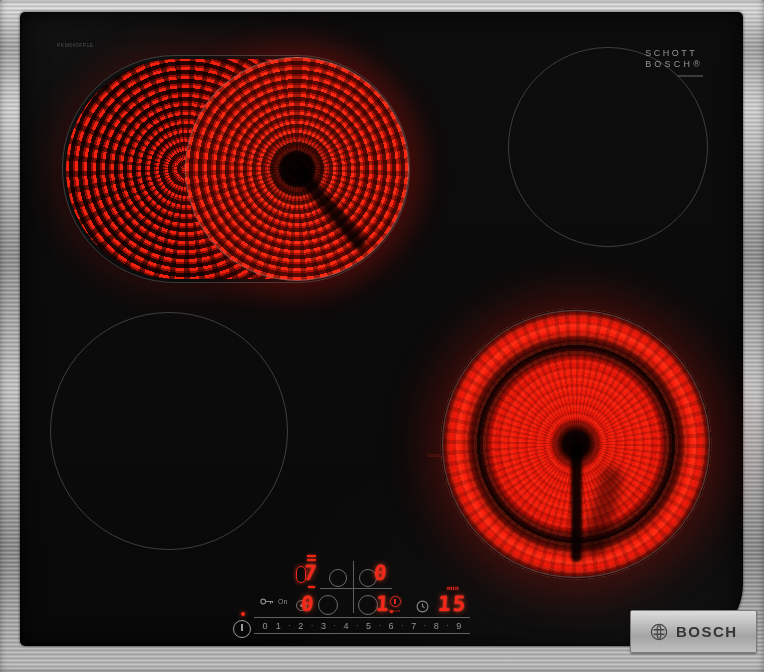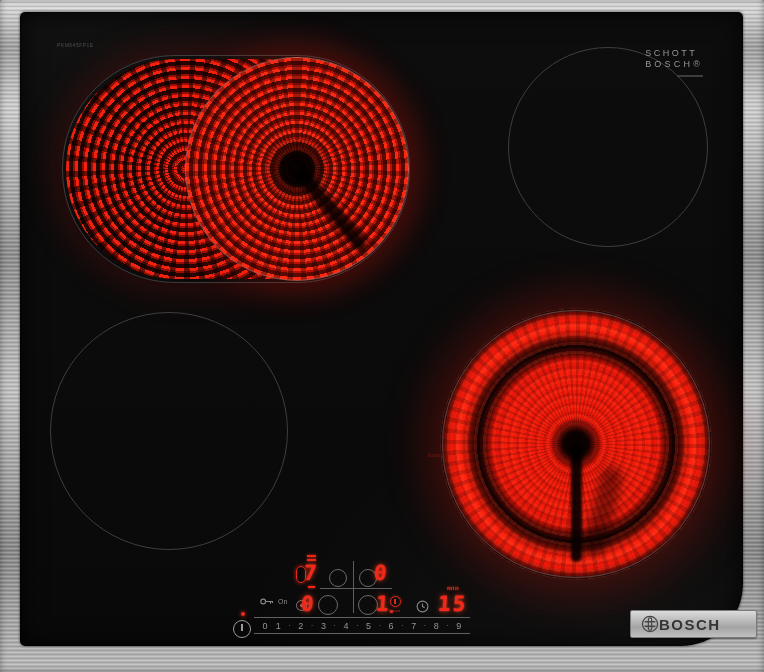--- a/index.html
+++ b/index.html
@@ -68,24 +68,24 @@
     background:rgba(6,1,1,.92);filter:blur(1.5px);border-radius:5px;}
   #zone-fr .stem2{position:absolute;left:56%;top:58%;width:22px;height:92px;
     background:rgba(10,1,1,.45);filter:blur(4px);transform:rotate(14deg);border-radius:10px;}
 
   
   #model-text{position:absolute;left:37px;top:30px;font-size:5px;letter-spacing:.5px;color:#4d4d4d;}
   #schott{position:absolute;right:40px;top:36px;color:#969696;text-align:left;line-height:1.2;}
   #schott .l1{font-size:9px;letter-spacing:2.5px;}
   #schott .l2{font-size:9px;letter-spacing:3.2px;}
   #schott .sub{width:26px;height:2px;background:#3c3c3c;margin:5px 0 0 auto;}
-  #bosch-plate{position:absolute;left:630px;top:610px;width:127px;height:28px;
+  #bosch-plate{position:absolute;left:630px;top:610px;width:127px;height:43px;
     background:linear-gradient(180deg,#dcdcdc,#a4a4a4 62%,#c0c0c0);
     border:1px solid #7b7b7b;border-radius:2px;box-shadow:0 1px 2px rgba(0,0,0,.45);
-    display:flex;align-items:center;gap:0;padding-left:10px;box-sizing:border-box;}
+    display:flex;align-items:center;gap:8px;padding-left:19px;box-sizing:border-box;}
   #bosch-plate .word{font-size:15px;font-weight:bold;letter-spacing:1.5px;color:#353535;}
 
   
   #controls{position:absolute;inset:0;}
   .seg{position:absolute;font-family:"DejaVu Sans Mono",monospace;font-weight:bold;font-size:21px;
     color:#f5261a;transform:skewX(-4deg);
     text-shadow:0 0 6px rgba(255,60,30,.75),0 0 2px rgba(255,90,50,.9);}
   .map-circle{position:absolute;border:1px solid #6a6a6a;border-radius:50%;}
   .map-line{position:absolute;background:#5e5e5e;}
   #keylock{position:absolute;left:240px;top:585px;display:flex;align-items:center;gap:3px;color:#8a8a8a;}

